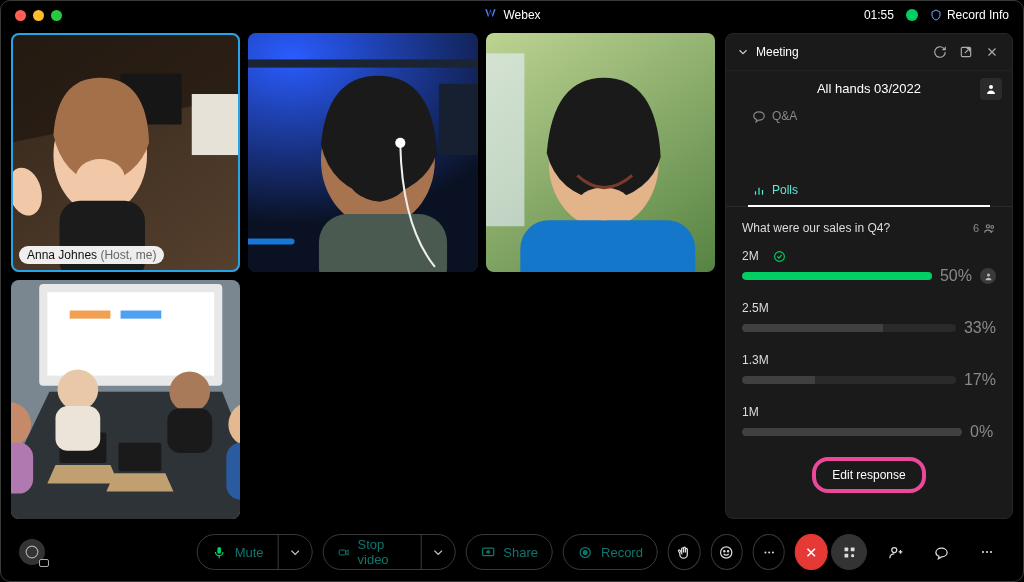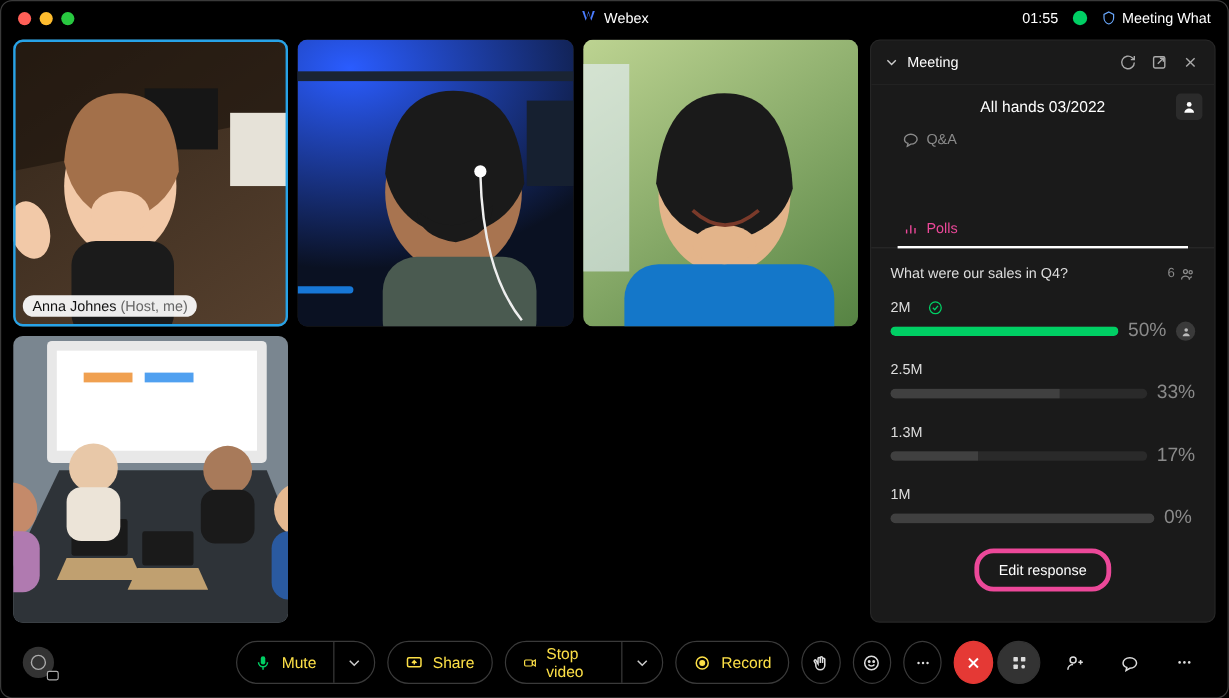--- a/index.html
+++ b/index.html
@@ -49,21 +49,21 @@
   .sp-header svg,.sp-ctrl svg{width:14px;height:14px;display:block;}
   .sp-ctrl{color:#aaa;padding:3px;border-radius:4px;}
   .sp-title-row{display:flex;align-items:center;padding:10px 14px 4px 14px;font-size:13px;
     justify-content:center;position:relative;}
   .sp-title-row .grow{flex:1;text-align:center;}
   .personbtn{position:absolute;right:10px;width:22px;height:22px;border-radius:4px;background:#2b2b2b;
     display:flex;align-items:center;justify-content:center;color:#fff;}
   .tabs{display:flex;border-bottom:1px solid #2a2a2a;padding:0 22px;gap:42px;justify-content:center;flex-direction:column;}
   .tab{padding:8px 4px;font-size:12px;color:var(--text-dim);display:flex;align-items:center;gap:6px;
     border-bottom:2px solid transparent;position:relative;top:1px;}
-  .tab.active{color:#ec4899;border-bottom-color:#fff;}
+  .tab.active{color:#5eead4;border-bottom-color:#fff;}
   .tab svg{width:14px;height:14px;}
 
   .poll{padding:14px 16px;flex:1;overflow:auto;}
   .poll-q-row{display:flex;align-items:center;font-size:12px;color:#ddd;margin-bottom:14px;}
   .poll-q-row .grow{flex:1;}
   .resp-count{color:var(--text-dim);font-size:11px;display:flex;align-items:center;gap:4px;}
   .opt{margin-bottom:16px;}
   .opt-label{font-size:12px;color:#ddd;margin-bottom:4px;display:flex;align-items:center;gap:14px;}
   .check{width:13px;height:13px;color:var(--accent);}
   .barrow{display:flex;align-items:center;gap:8px;}
@@ -79,21 +79,21 @@
   
   .bottombar{position:absolute;bottom:0;left:0;right:0;height:58px;display:flex;align-items:center;
     padding:0 18px;gap:10px;}
   .self-view{width:26px;height:26px;border-radius:50%;background:#333;position:relative;display:flex;
     align-items:center;justify-content:center;}
   .self-view .sq{width:10px;height:8px;border:1.5px solid #aaa;border-radius:2px;position:absolute;right:-4px;bottom:-2px;
     background:#000;}
   .cgroup{display:flex;gap:10px;position:absolute;left:50%;transform:translateX(-50%);}
   .pill{display:flex;align-items:center;border:1px solid #3a3a3a;border-radius:22px;height:36px;
     background:rgba(0,0,0,0.6);}
-  .pill-main{display:flex;align-items:center;gap:8px;padding:0 14px;font-size:13px;color:#fde047;height:100%;}
+  .pill-main{display:flex;align-items:center;gap:8px;padding:0 14px;font-size:13px;color:#0f766e;height:100%;}
   .pill-chev{border-left:1px solid #3a3a3a;padding:0 9px;height:100%;display:flex;align-items:center;color:#ccc;}
   .pill svg{width:15px;height:15px;}
   .circle-btn{width:36px;height:36px;border-radius:50%;border:1px solid #3a3a3a;background:rgba(0,0,0,0.6);
     display:flex;align-items:center;justify-content:center;color:#ddd;}
   .circle-btn.red{background:var(--red);border-color:var(--red);color:#fff;}
   .circle-btn svg{width:15px;height:15px;}
   .right-cluster{margin-left:auto;display:flex;gap:10px;align-items:center;}
   .right-cluster .dots svg{width:16px;height:16px;}
   .mic-green{color:var(--accent);}
 
@@ -113,21 +113,21 @@
     </svg>
     <span>Webex</span>
   </div>
   <div class="title-right">
     <span>01:55</span>
     <span class="statdot"></span>
     <span style="display:flex;align-items:center;gap:5px">
       <svg class="shield" viewBox="0 0 24 24" fill="none" stroke="currentColor" stroke-width="2">
         <path d="M12 2 L20 6 V12 C20 17 16 21 12 22 C8 21 4 17 4 12 V6 Z"></path>
       </svg>
-      <span>Meeting What</span>
+      <span>Record Info</span>
     </span>
   </div>
 </div>
 
 <div class="main">
   <div class="grid">
 
     <div class="tile active">
       <svg class="scene" viewBox="0 0 350 235" preserveAspectRatio="xMidYMid slice">
         <defs>
@@ -372,39 +372,39 @@
       <div class="pill-chev">
         <svg viewBox="0 0 24 24" fill="none" stroke="currentColor" stroke-width="2">
             <polyline points="6 9 12 15 18 9"></polyline>
           </svg>
       </div>
     </div>
 
     <div class="pill">
       <div class="pill-main">
         <svg viewBox="0 0 24 24" fill="none" stroke="currentColor" stroke-width="2">
+            <rect x="3" y="7" width="13" height="10" rx="2"></rect>
+            <polygon points="16 10 21 7 21 17 16 14"></polygon>
+          </svg>
+        <span>Stop video</span>
+      </div>
+      <div class="pill-chev">
+        <svg viewBox="0 0 24 24" fill="none" stroke="currentColor" stroke-width="2">
+            <polyline points="6 9 12 15 18 9"></polyline>
+          </svg>
+      </div>
+    </div>
+
+    <div class="pill">
+      <div class="pill-main">
+        <svg viewBox="0 0 24 24" fill="none" stroke="currentColor" stroke-width="2">
             <rect x="3" y="5" width="18" height="12" rx="2"></rect>
             <path d="M12 14V9m-3 3 3-3 3 3"></path>
           </svg>
         <span>Share</span>
-      </div>
-    </div>
-
-    <div class="pill">
-      <div class="pill-main">
-        <svg viewBox="0 0 24 24" fill="none" stroke="currentColor" stroke-width="2">
-            <rect x="3" y="7" width="13" height="10" rx="2"></rect>
-            <polygon points="16 10 21 7 21 17 16 14"></polygon>
-          </svg>
-        <span>Stop video</span>
-      </div>
-      <div class="pill-chev">
-        <svg viewBox="0 0 24 24" fill="none" stroke="currentColor" stroke-width="2">
-            <polyline points="6 9 12 15 18 9"></polyline>
-          </svg>
       </div>
     </div>
 
     <div class="pill">
       <div class="pill-main">
         <svg viewBox="0 0 24 24" fill="none" stroke="currentColor" stroke-width="2">
             <circle cx="12" cy="12" r="8"></circle>
             <circle cx="12" cy="12" r="3" fill="currentColor"></circle>
           </svg>
         <span>Record</span>

